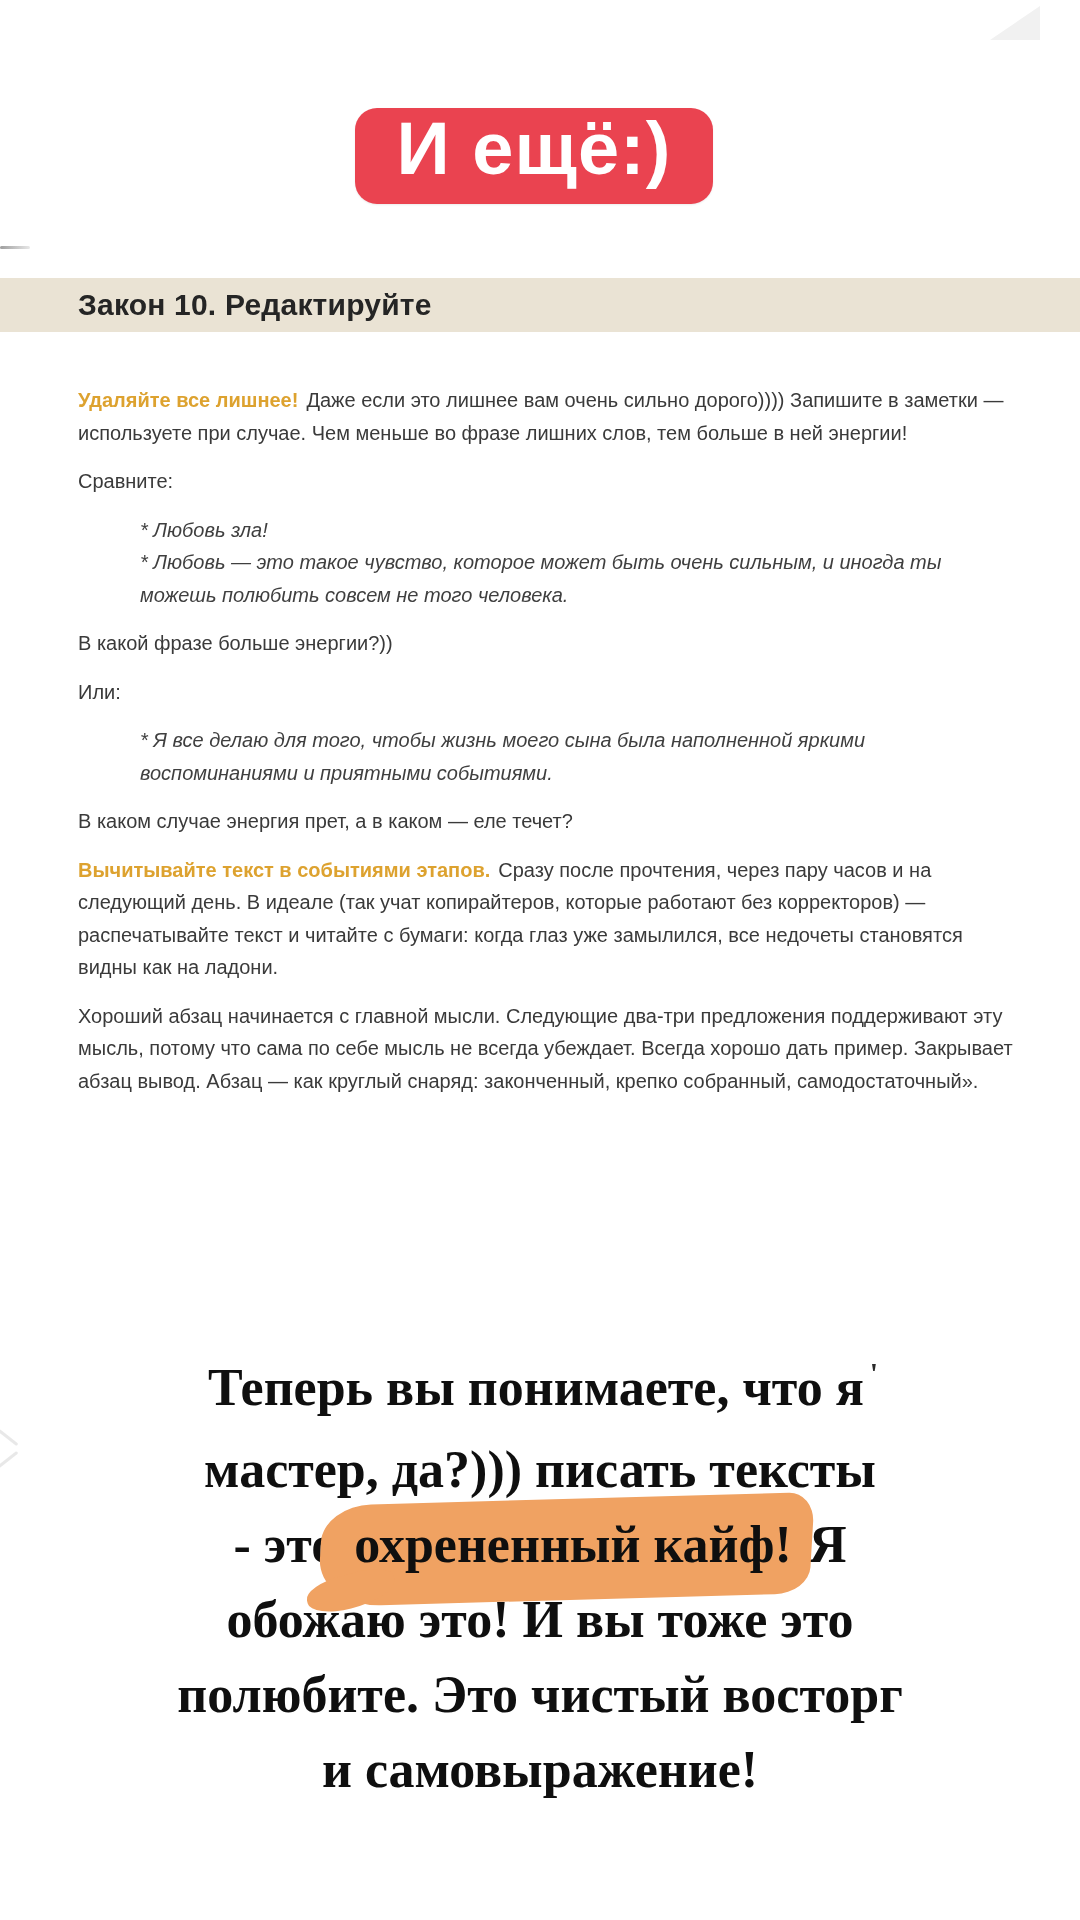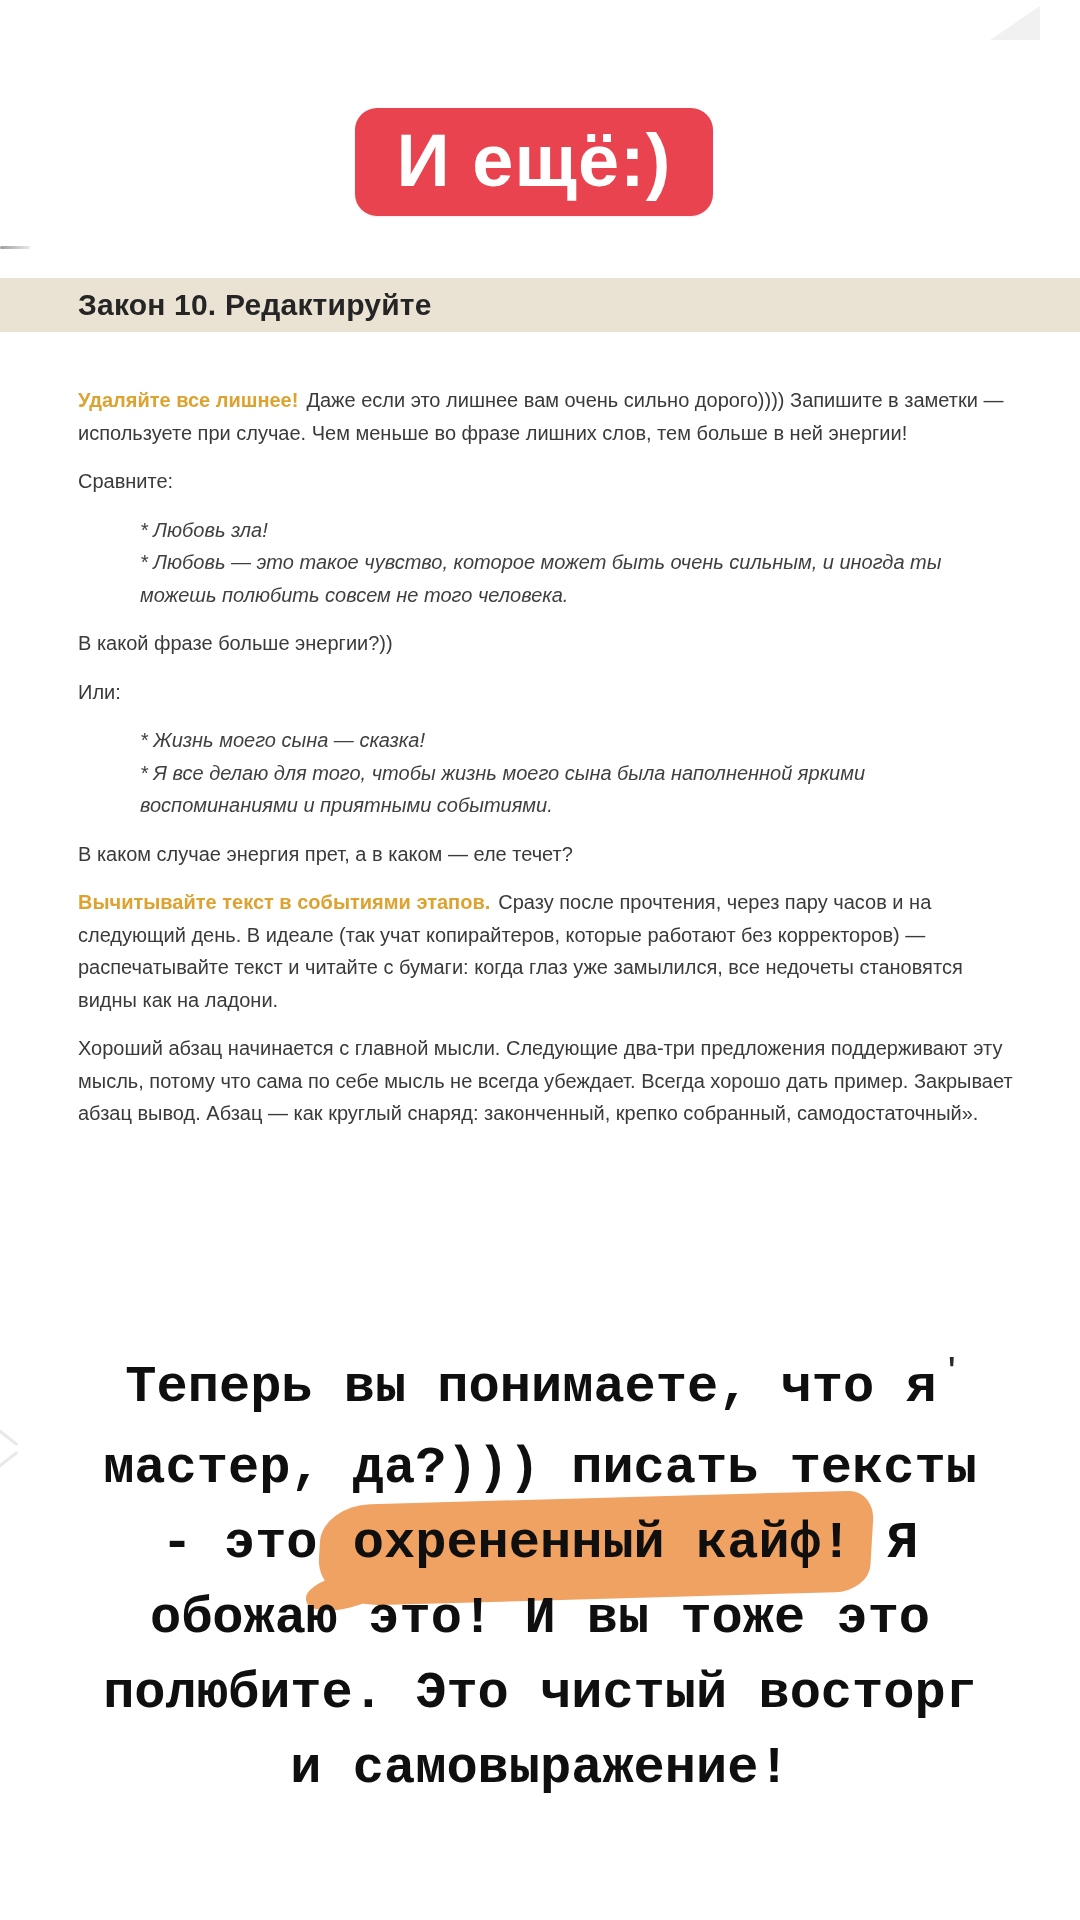--- a/index.html
+++ b/index.html
@@ -2,23 +2,23 @@
 <html lang="ru" style="--badge-bg: #EA4350; --bar-bg: #EAE3D4; --accent: #DDA22F; --doc-text: #3A3A3A; --hl: #F0A262; --cap-text: #0F0F0F;"><head>
 <meta charset="utf-8">
 <style>
   html,body{margin:0;padding:0;background:#ffffff;}
   .stage{
     position:relative;width:1080px;height:1920px;background:#ffffff;
     overflow:hidden;font-family:"Liberation Sans",sans-serif;
   }
   
   .badge{
-    position:absolute;left:355px;top:108px;width:358px;height:108px;
+    position:absolute;left:355px;top:108px;width:358px;height:96px;
     background:var(--badge-bg,#EA4350);border-radius:22px;
-    display:flex;align-items:center;justify-content:center;
+    display:flex;align-items:flex-start;justify-content:center;
     box-shadow:0 1px 2px rgba(0,0,0,.08);
   }
   .badge-label{
     color:#ffffff;font-size:74px;font-weight:bold;letter-spacing:1px;
     transform:translateY(-2px);
   }
   
   .corner-smudge{
     position:absolute;right:40px;top:6px;width:50px;height:34px;
     background:#f1f1f1;clip-path:polygon(100% 0,0 100%,100% 100%);
@@ -49,21 +49,21 @@
     font-size:20px;line-height:32.5px;color:var(--doc-text,#3A3A3A);
   }
   .para{margin:0 0 16px 0;}
   .para:last-child{margin-bottom:0;}
   .lead{font-weight:bold;color:var(--accent,#DDA22F);margin-right:8px;}
   .quote{margin:0 16px 16px 62px;font-style:italic;color:#3F3F3F;}
   .quote p{margin:0;}
   
   .caption{
     position:absolute;left:0;top:1350px;width:1080px;text-align:center;
-    font-family:Liberation Mono, monospace;
+    font-family:Liberation Serif, serif;
     font-weight:bold;font-size:52px;line-height:75px;
     color:var(--cap-text,#0F0F0F);
   }
   .cap-line{position:relative;white-space:pre;}
   .stray-mark{
     display:inline-block;font-size:30px;transform:translate(6px,-22px);
     color:#2a2a2a;
   }
   .hl{position:relative;display:inline-block;z-index:0;padding:0 4px;}
   .hl::before{
@@ -112,21 +112,20 @@
     <div class="quote">
       <p>* Любовь зла!</p>
       <p>* Любовь — это такое чувство, которое может быть очень сильным, и иногда ты можешь полюбить совсем не того человека.</p>
     </div>
 
     <p class="para">В какой фразе больше энергии?))</p>
 
     <p class="para">Или:</p>
 
     <div class="quote">
-      <p>* Жизнь моего сына — сказка!</p>
       <p>* Я все делаю для того, чтобы жизнь моего сына была наполненной яркими воспоминаниями и приятными событиями.</p>
     </div>
 
     <p class="para">В каком случае энергия прет, а в каком — еле течет?</p>
 
     <p class="para">
       <span class="lead">Вычитывайте текст в событиями этапов.</span><span>Сразу после прочтения, через пару часов и на следующий день. В идеале (так учат копирайтеров, которые работают без корректоров) — распечатывайте текст и читайте с бумаги: когда глаз уже замылился, все недочеты становятся видны как на ладони.</span>
     </p>
 
 

